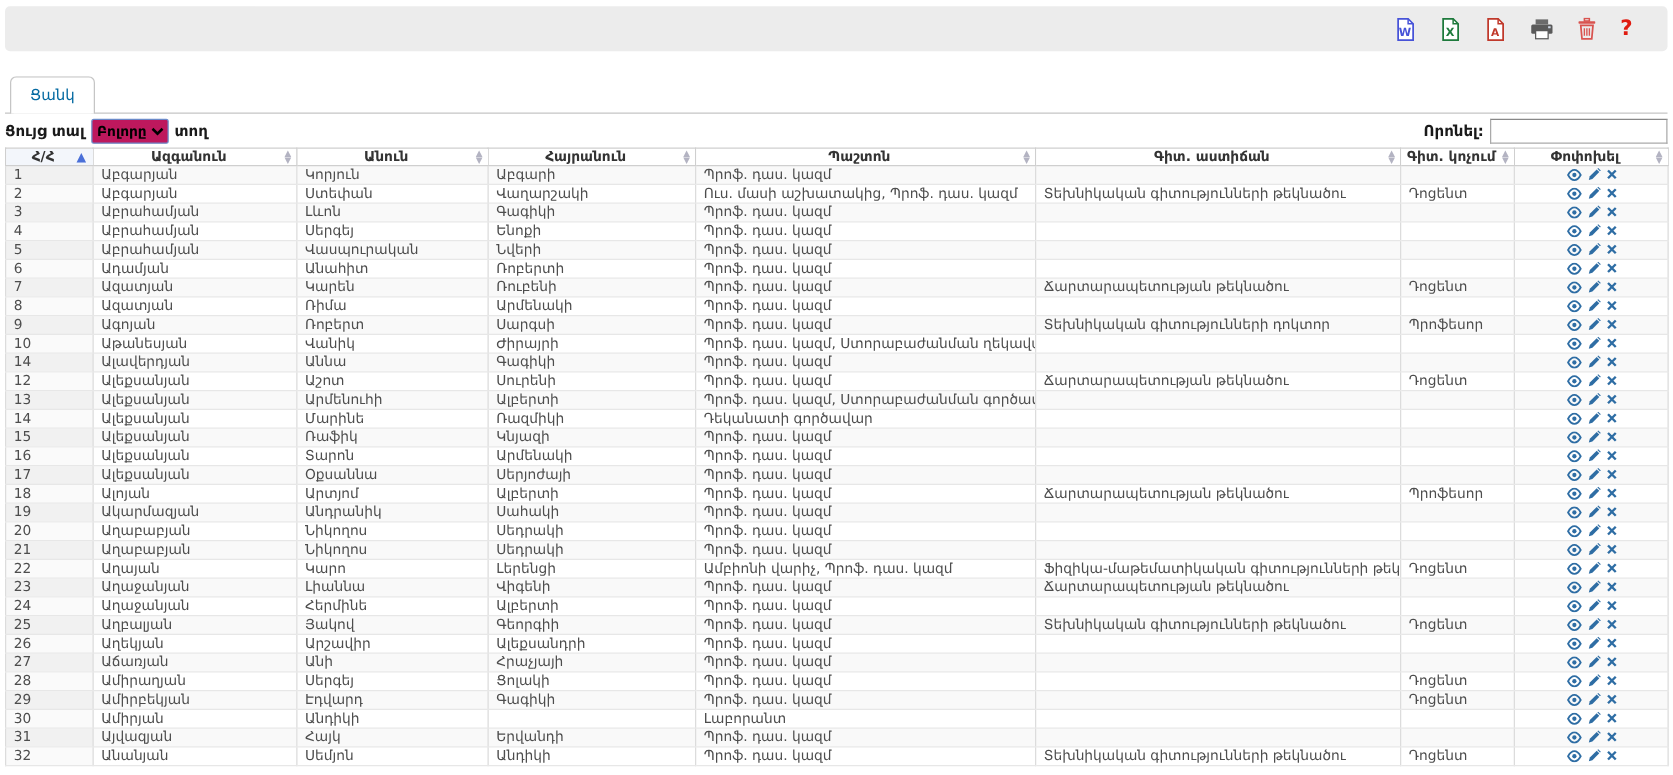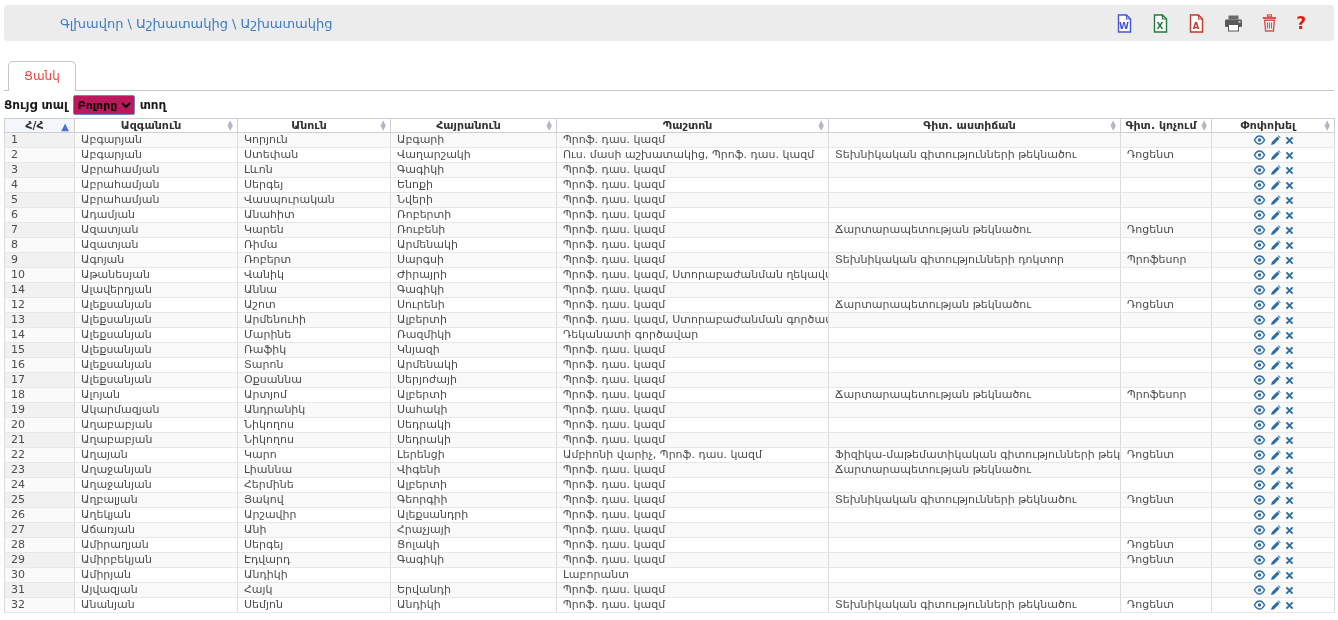--- a/index.html
+++ b/index.html
@@ -22,21 +22,21 @@
     font-family:inherit; cursor:pointer;
   }
   .breadcrumb { color:var(--link,#3b7cc4); font-size:13px; margin-left:42px; }
   .toolbar-icons { margin-left:auto; display:flex; align-items:center; gap:19px; padding-right:14px; }
   .tool-icon { display:inline-flex; align-items:center; cursor:pointer; }
   .help-glyph { color:#e01b10; font-weight:bold; font-size:17px; line-height:17px; }
   
   .tabstrip { margin:19px 4px 0 4px; border-bottom:1px solid #c5c5c5; padding-left:4px; }
   .tab {
     display:inline-block; background:#fff; border:1px solid #c5c5c5; border-bottom:none;
-    border-radius:5px 5px 0 0; padding:7px 15px 8px 15px; color:#ef4444;
+    border-radius:5px 5px 0 0; padding:7px 15px 8px 15px; color:#0369a1;
     font-size:12px; position:relative; top:1px; cursor:pointer;
   }
   
   .controls {
     margin:4px 4px 3px 4px; display:flex; justify-content:space-between; align-items:center;
     font-weight:bold; color:#1a1a1a; font-size:12px;
   }
   .length-control { display:flex; align-items:center; gap:5px; }
   .length-control select {
     font-family:inherit; font-size:11px; font-weight:bold;
@@ -77,21 +77,20 @@
   tr.even td { background:#ffffff; }
   tr.odd td.sorted-col  { background:#f1f1f1; }
   tr.even td.sorted-col { background:#fafafa; }
   td.actions { text-align:center; }
   td.actions .act { display:inline-block; margin:0 2px; cursor:pointer; vertical-align:middle; line-height:0; }
 </style>
 </head>
 <body>
 
 <div class="topbar">
-  <span class="breadcrumb">Գլխավոր \ Աշխատակից \ Աշխատակից</span>
   <div class="toolbar-icons">
     <span class="tool-icon">
       <svg width="17" height="19" viewBox="0 0 17 19">
           <path d="M2.5 1h8l4 4v13h-12z" fill="#fff" stroke="#4753d8" stroke-width="1.4"></path>
           <path d="M10.5 1v4h4" fill="none" stroke="#4753d8" stroke-width="1.2"></path>
           <text x="8" y="14.5" font-size="9" font-weight="bold" fill="#4753d8" text-anchor="middle" font-family="DejaVu Sans">W</text>
         </svg>
     </span>
     <span class="tool-icon">
       <svg width="17" height="19" viewBox="0 0 17 19">
@@ -132,20 +131,24 @@
 </div>
 
 <div class="controls">
   <div class="length-control">
     <span>Ցույց տալ</span>
     <select>
       <option>Բոլորը</option>
     </select>
     <span>տող</span>
   </div>
+  <div class="search-control">
+    <label>Որոնել:</label>
+    <input type="text" value="" style="">
+  </div>
 </div>
 
 <table class="grid">
   <thead>
     <tr id="header-row">
         <th class="sorted-col" style="width: 70px;"><span>Հ/Հ</span><span class="sort-asc">▲</span></th>
         <th style="width: 163px;"><span>Ազգանուն</span><span class="sort-both">
             <i>▲</i>
             <i>▼</i>
           </span></th>

